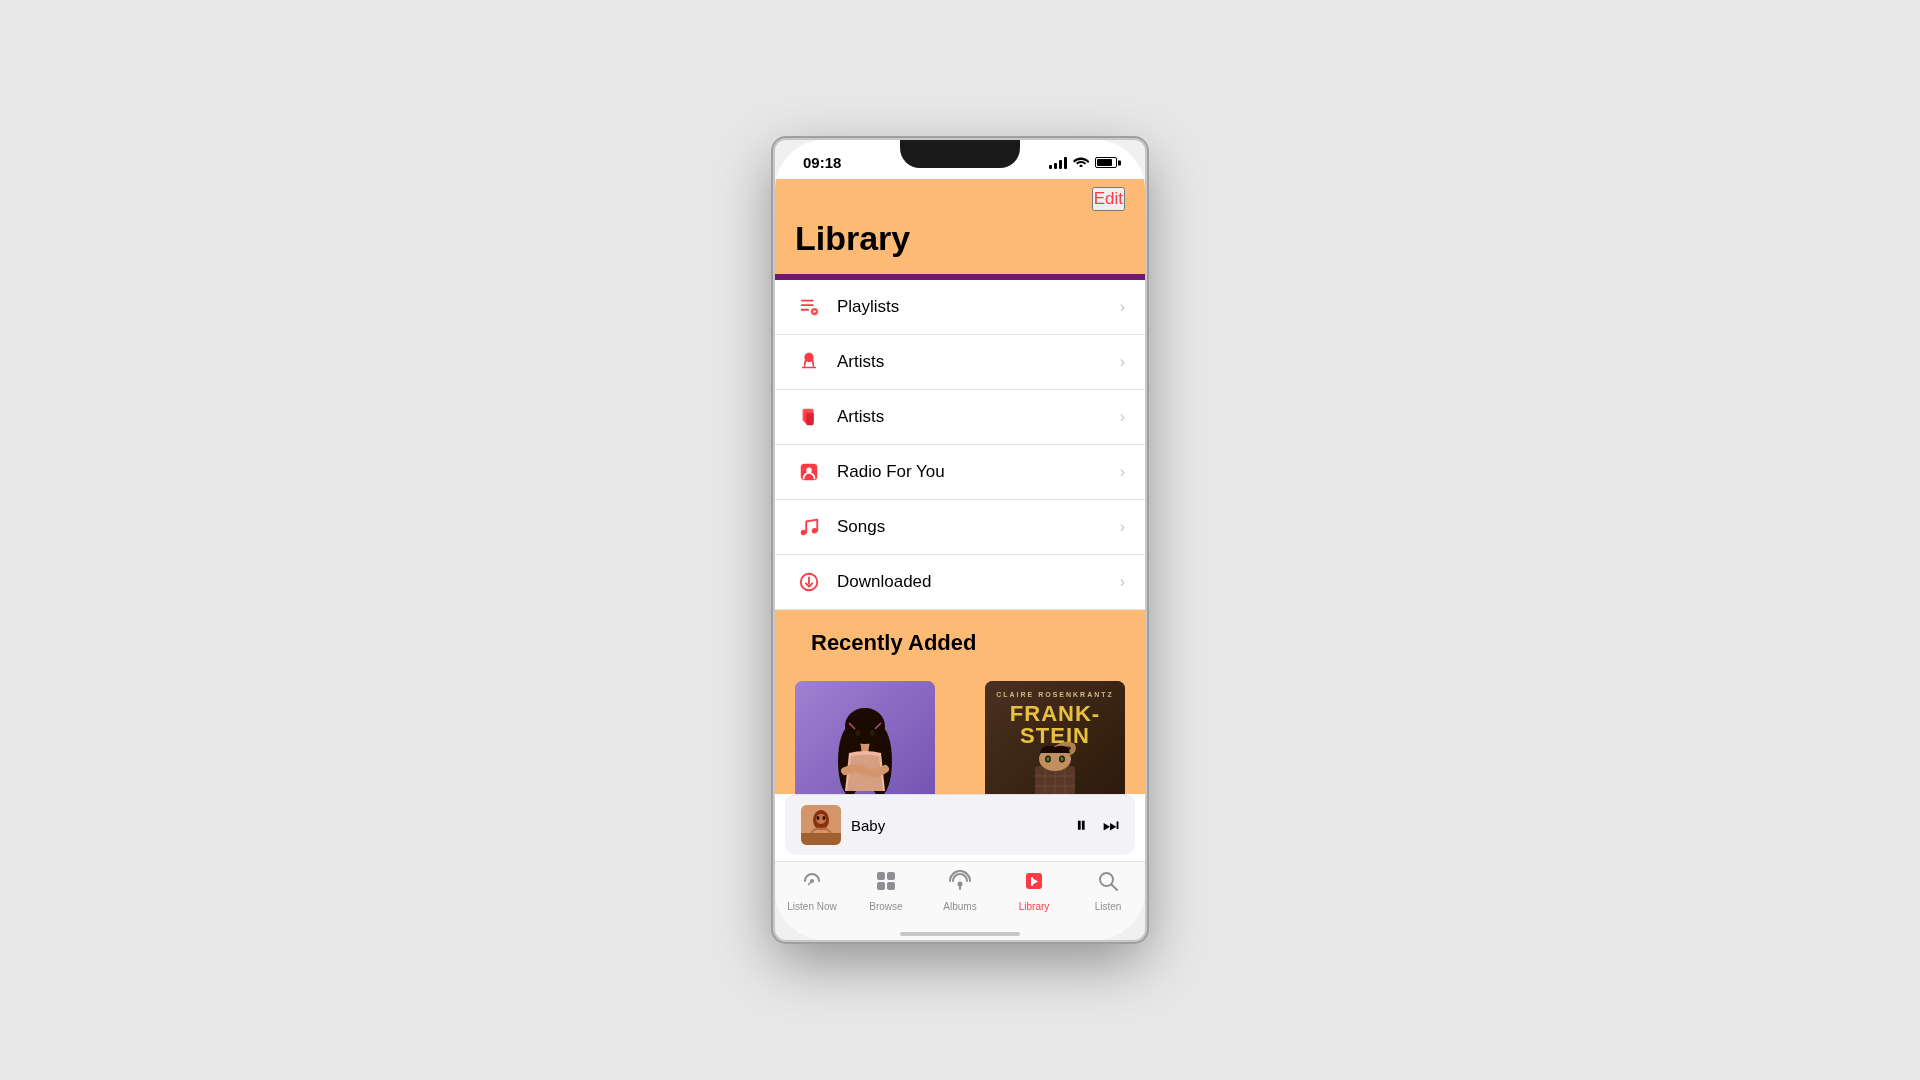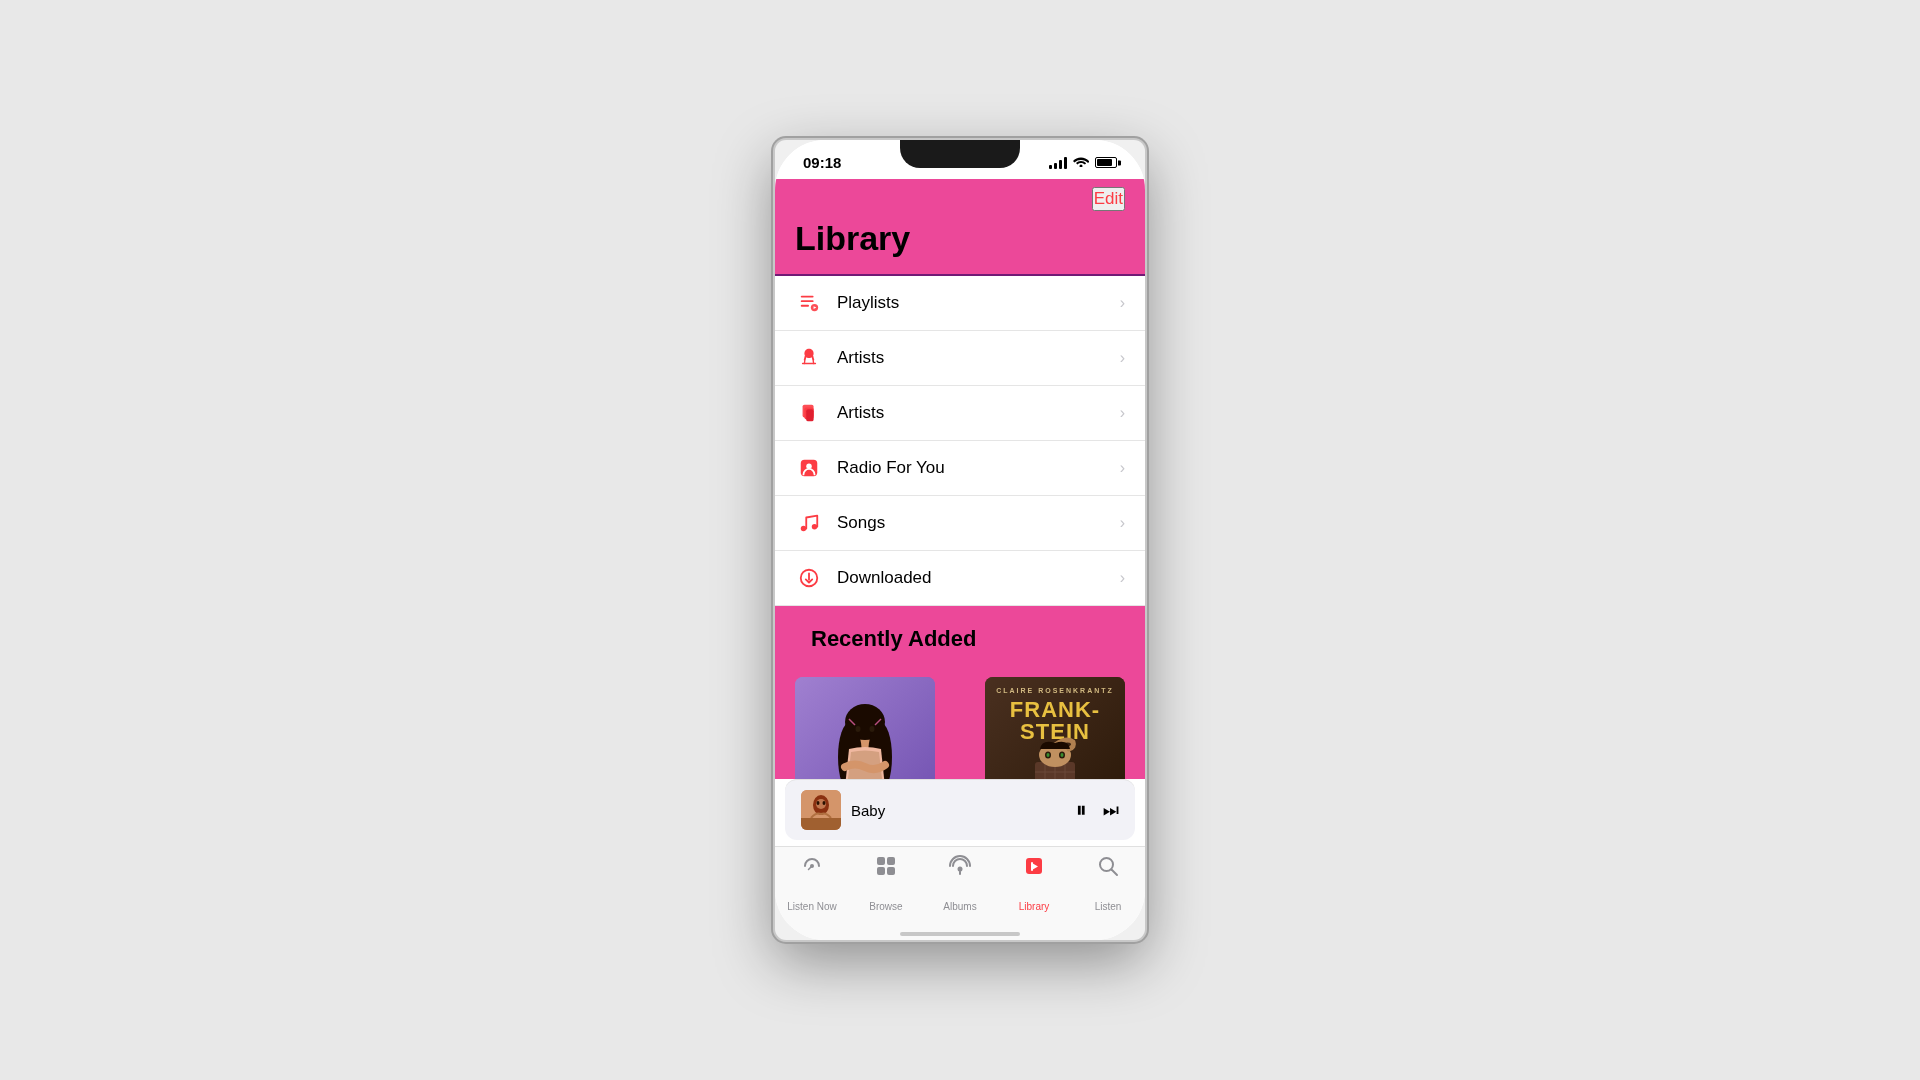--- a/index.html
+++ b/index.html
@@ -138,21 +138,21 @@
       bottom: 1px;
       width: 75%;
       background: #000;
       border-radius: 1px;
     }
 
     
     .content {
       flex: 1;
       overflow: hidden;
-      background: #ec4899;
+      background: #fdba74;
       display: flex;
       flex-direction: column;
     }
 
     .page-header {
       padding: 8px 20px 4px;
       display: flex;
       justify-content: flex-end;
       align-items: center;
     }
@@ -168,21 +168,21 @@
     }
 
     .page-title h1 {
       font-size: 34px;
       font-weight: 700;
       color: #000;
     }
 
     
     .menu-list {
-      border-top: 2px solid #701a75;
+      border-top: 6px solid #701a75;
     }
 
     .menu-item {
       display: flex;
       align-items: center;
       padding: 13px 20px;
       border-bottom: 1px solid #e5e5e5;
       background: #fff;
       cursor: pointer;
     }
@@ -320,21 +320,21 @@
       border-top: 1px solid #e0e0e0;
       display: flex;
       justify-content: space-around;
       padding: 8px 0 20px;
     }
 
     .tab-item {
       display: flex;
       flex-direction: column;
       align-items: center;
-      gap: 18px;
+      gap: 3px;
       flex: 1;
       cursor: pointer;
     }
 
     .tab-icon {
       font-size: 22px;
       color: #8e8e93;
     }
 
     .tab-icon.active {

